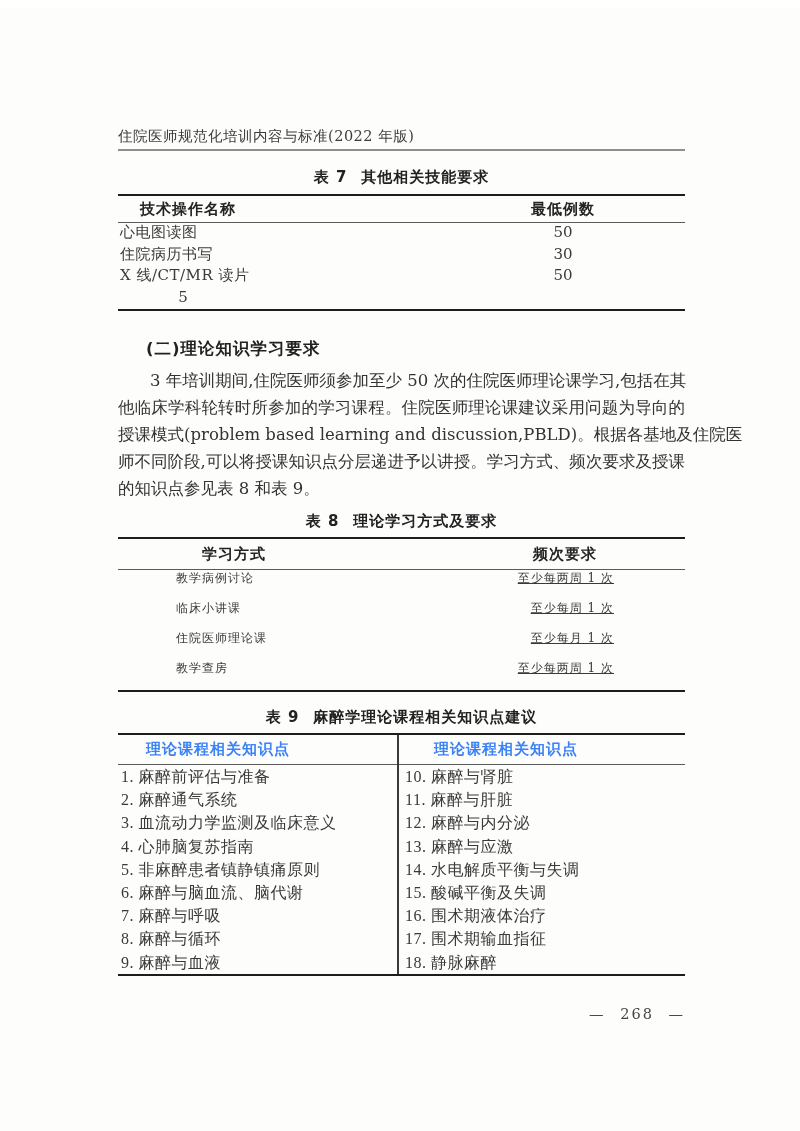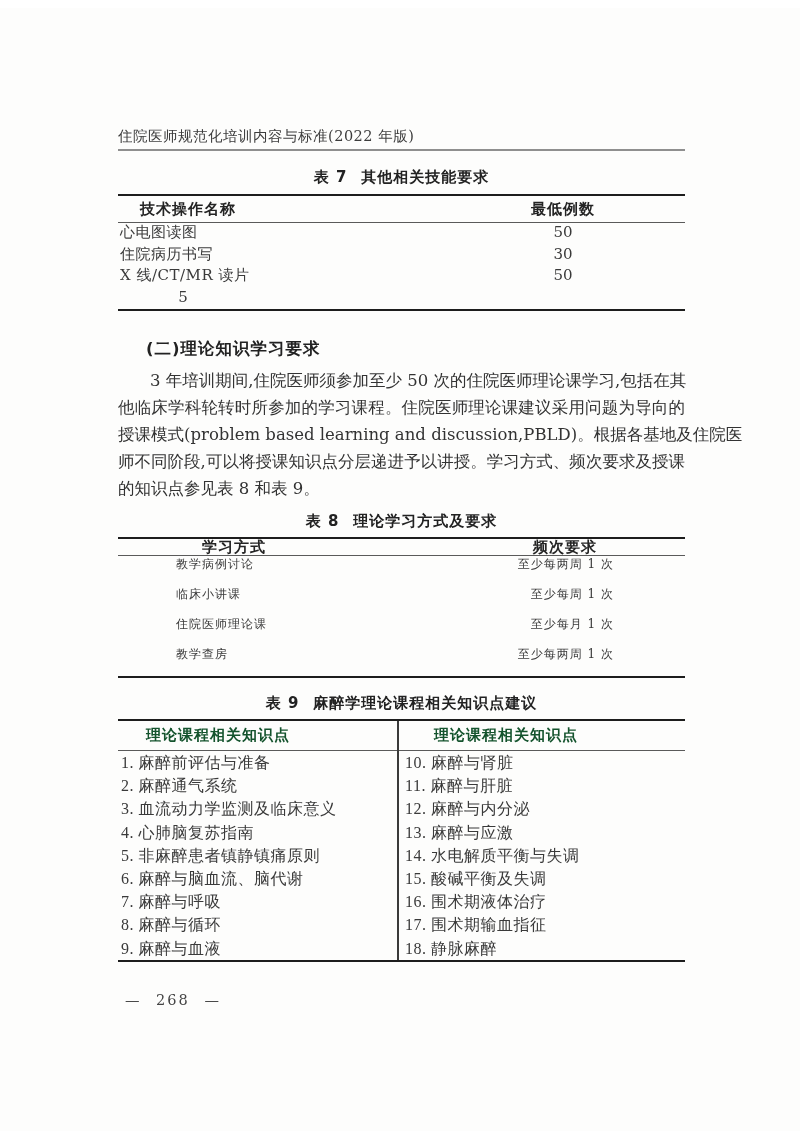--- a/index.html
+++ b/index.html
@@ -70,55 +70,56 @@
     line-height: 27px; height: 27px;
     text-align: justify; text-align-last: justify;
     white-space: nowrap;
   }
   .para .pline.first { padding-left: 32px; }
   .para .pline.last { text-align-last: left; }
 
   
   .t8-caption { margin-top: 9px; }
   .t8 { margin-top: 6px; }
-  .t8 .hdr-row { height: 17px; font-size: 15px; }
+  .t8 .hdr-row { height: 31px; font-size: 15px; }
   .t8 .h-c1 { flex: 1; padding-left: 84px; }
   .t8 .h-c2 { width: 240px; text-align: center; }
   .t8 .body-row { height: 30px; font-size: 12px; }
   .t8 .b-c1 { flex: 1; padding-left: 58px; letter-spacing: 1px; }
-  .t8 .b-c2 { width: 240px; text-align: right; padding-right: 71px; letter-spacing: 1px; }
+  .t8 .b-c2 { width: 240px; text-align: right; padding-right: 71px; letter-spacing: 1px; text-decoration: underline; }
 
   
   .t9-caption { margin-top: 15px; }
   .t9 { margin-top: 6px; display: flex; }
   .t9 .col { display: flex; flex-direction: column; }
   .t9 .col-left { width: 281px; border-right: 2px solid #3a3a3a; }
   .t9 .col-right { flex: 1; }
   .t9 .col-hdr {
     height: 30px; display: flex; align-items: center;
     font-family: "DejaVu Sans", "Liberation Sans", sans-serif;
-    font-weight: 700; font-size: 15px; color: #14532d;
+    font-weight: 700; font-size: 15px; color: #3b82f6;
     border-bottom: 1px solid #5a5a5a; letter-spacing: 1px;
   }
   .t9 .col-left .col-hdr { padding-left: 28px; }
   .t9 .col-right .col-hdr { padding-left: 35px; }
   .t9 .item {
     height: 23.2px; line-height: 23.2px;
     font-size: 16px; color: #3a3a3a;
     white-space: nowrap; letter-spacing: 0.5px; font-family: Liberation Serif, serif;
   }
   .t9 .col-left .item { padding-left: 3px; }
   .t9 .col-right .item { padding-left: 6px; }
 
   
   .page-num {
     margin-top: 30px;
     font-size: 14.5px; color: #444;
     letter-spacing: 2px; word-spacing: 8px;
     padding-left: 7px;
+    text-align: right;
   }
 </style>
 </head>
 <body>
 
 <div class="page">
   <div class="content">
 
     <div class="running-head">住院医师规范化培训内容与标准(2022 年版)</div>
 

